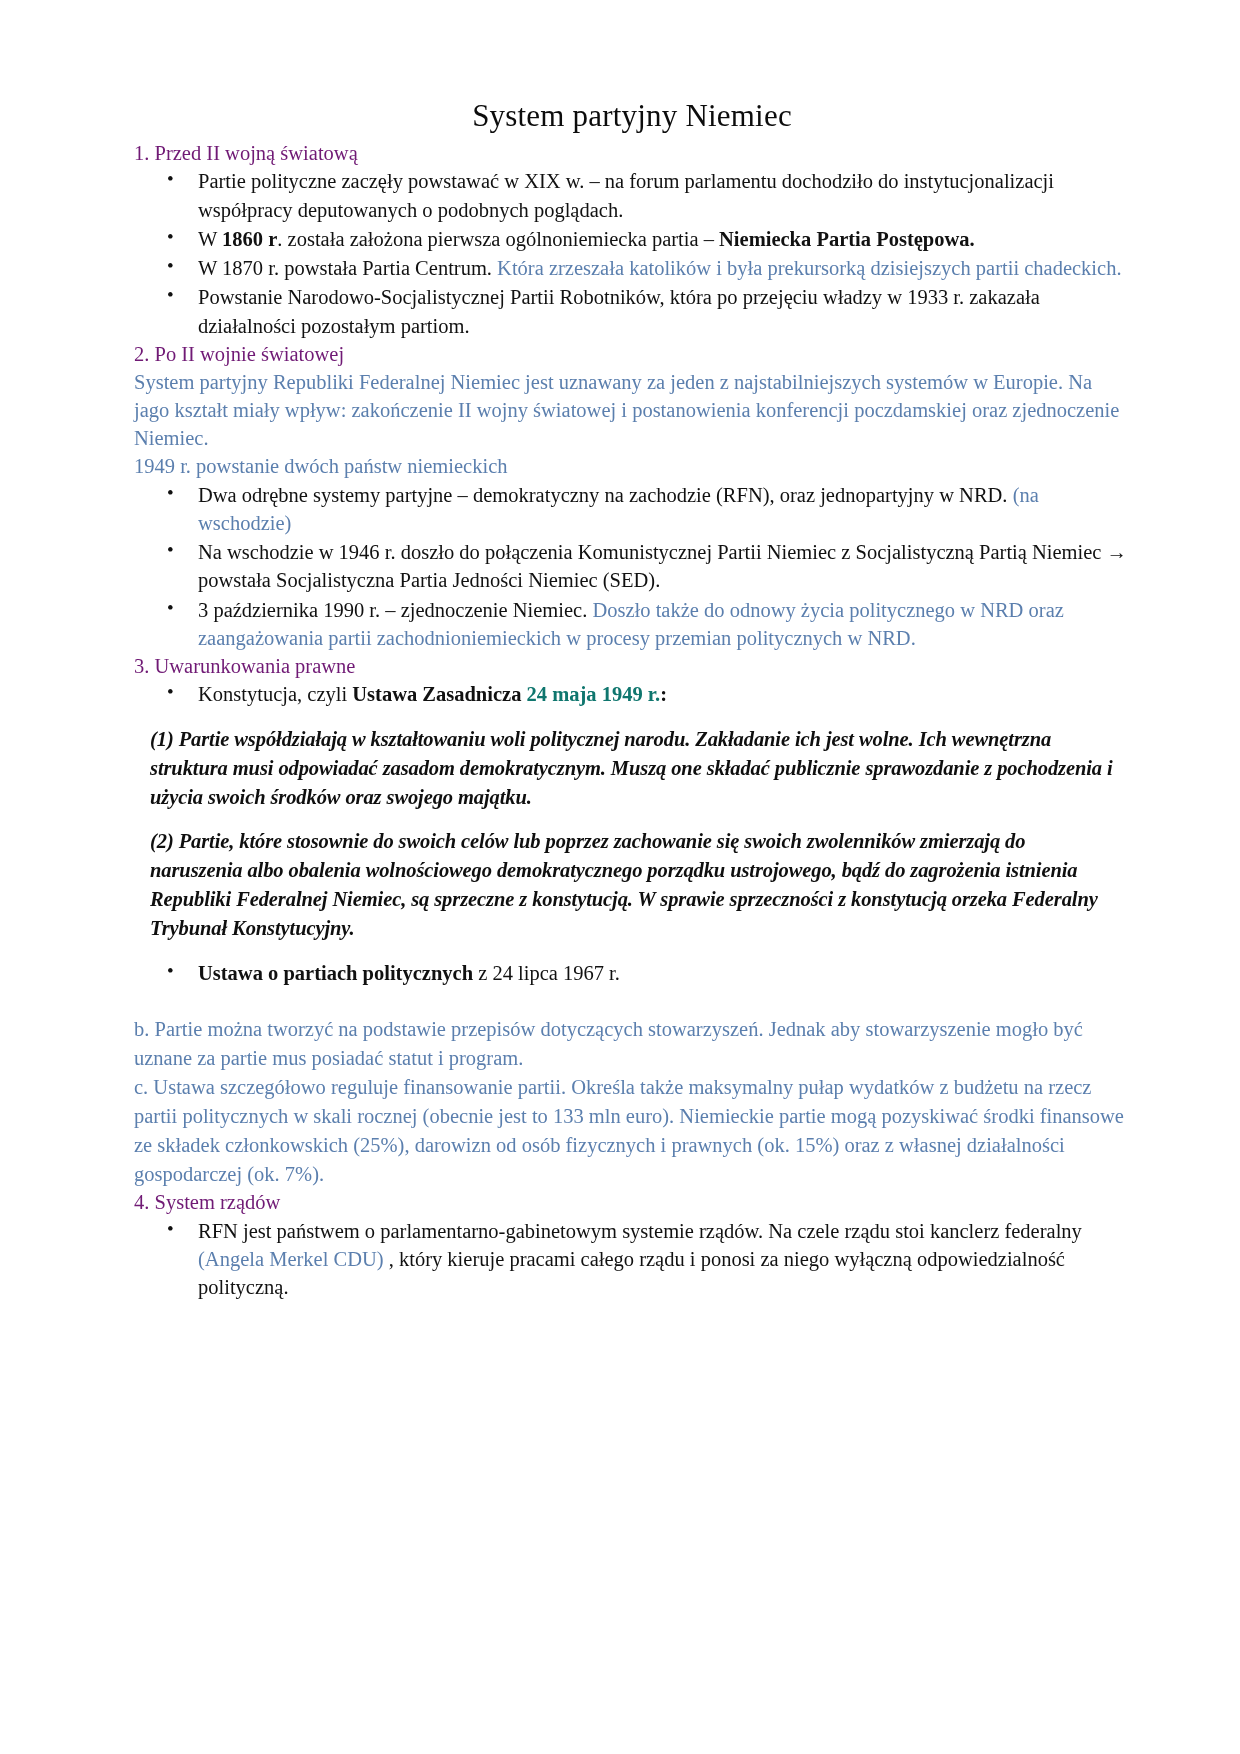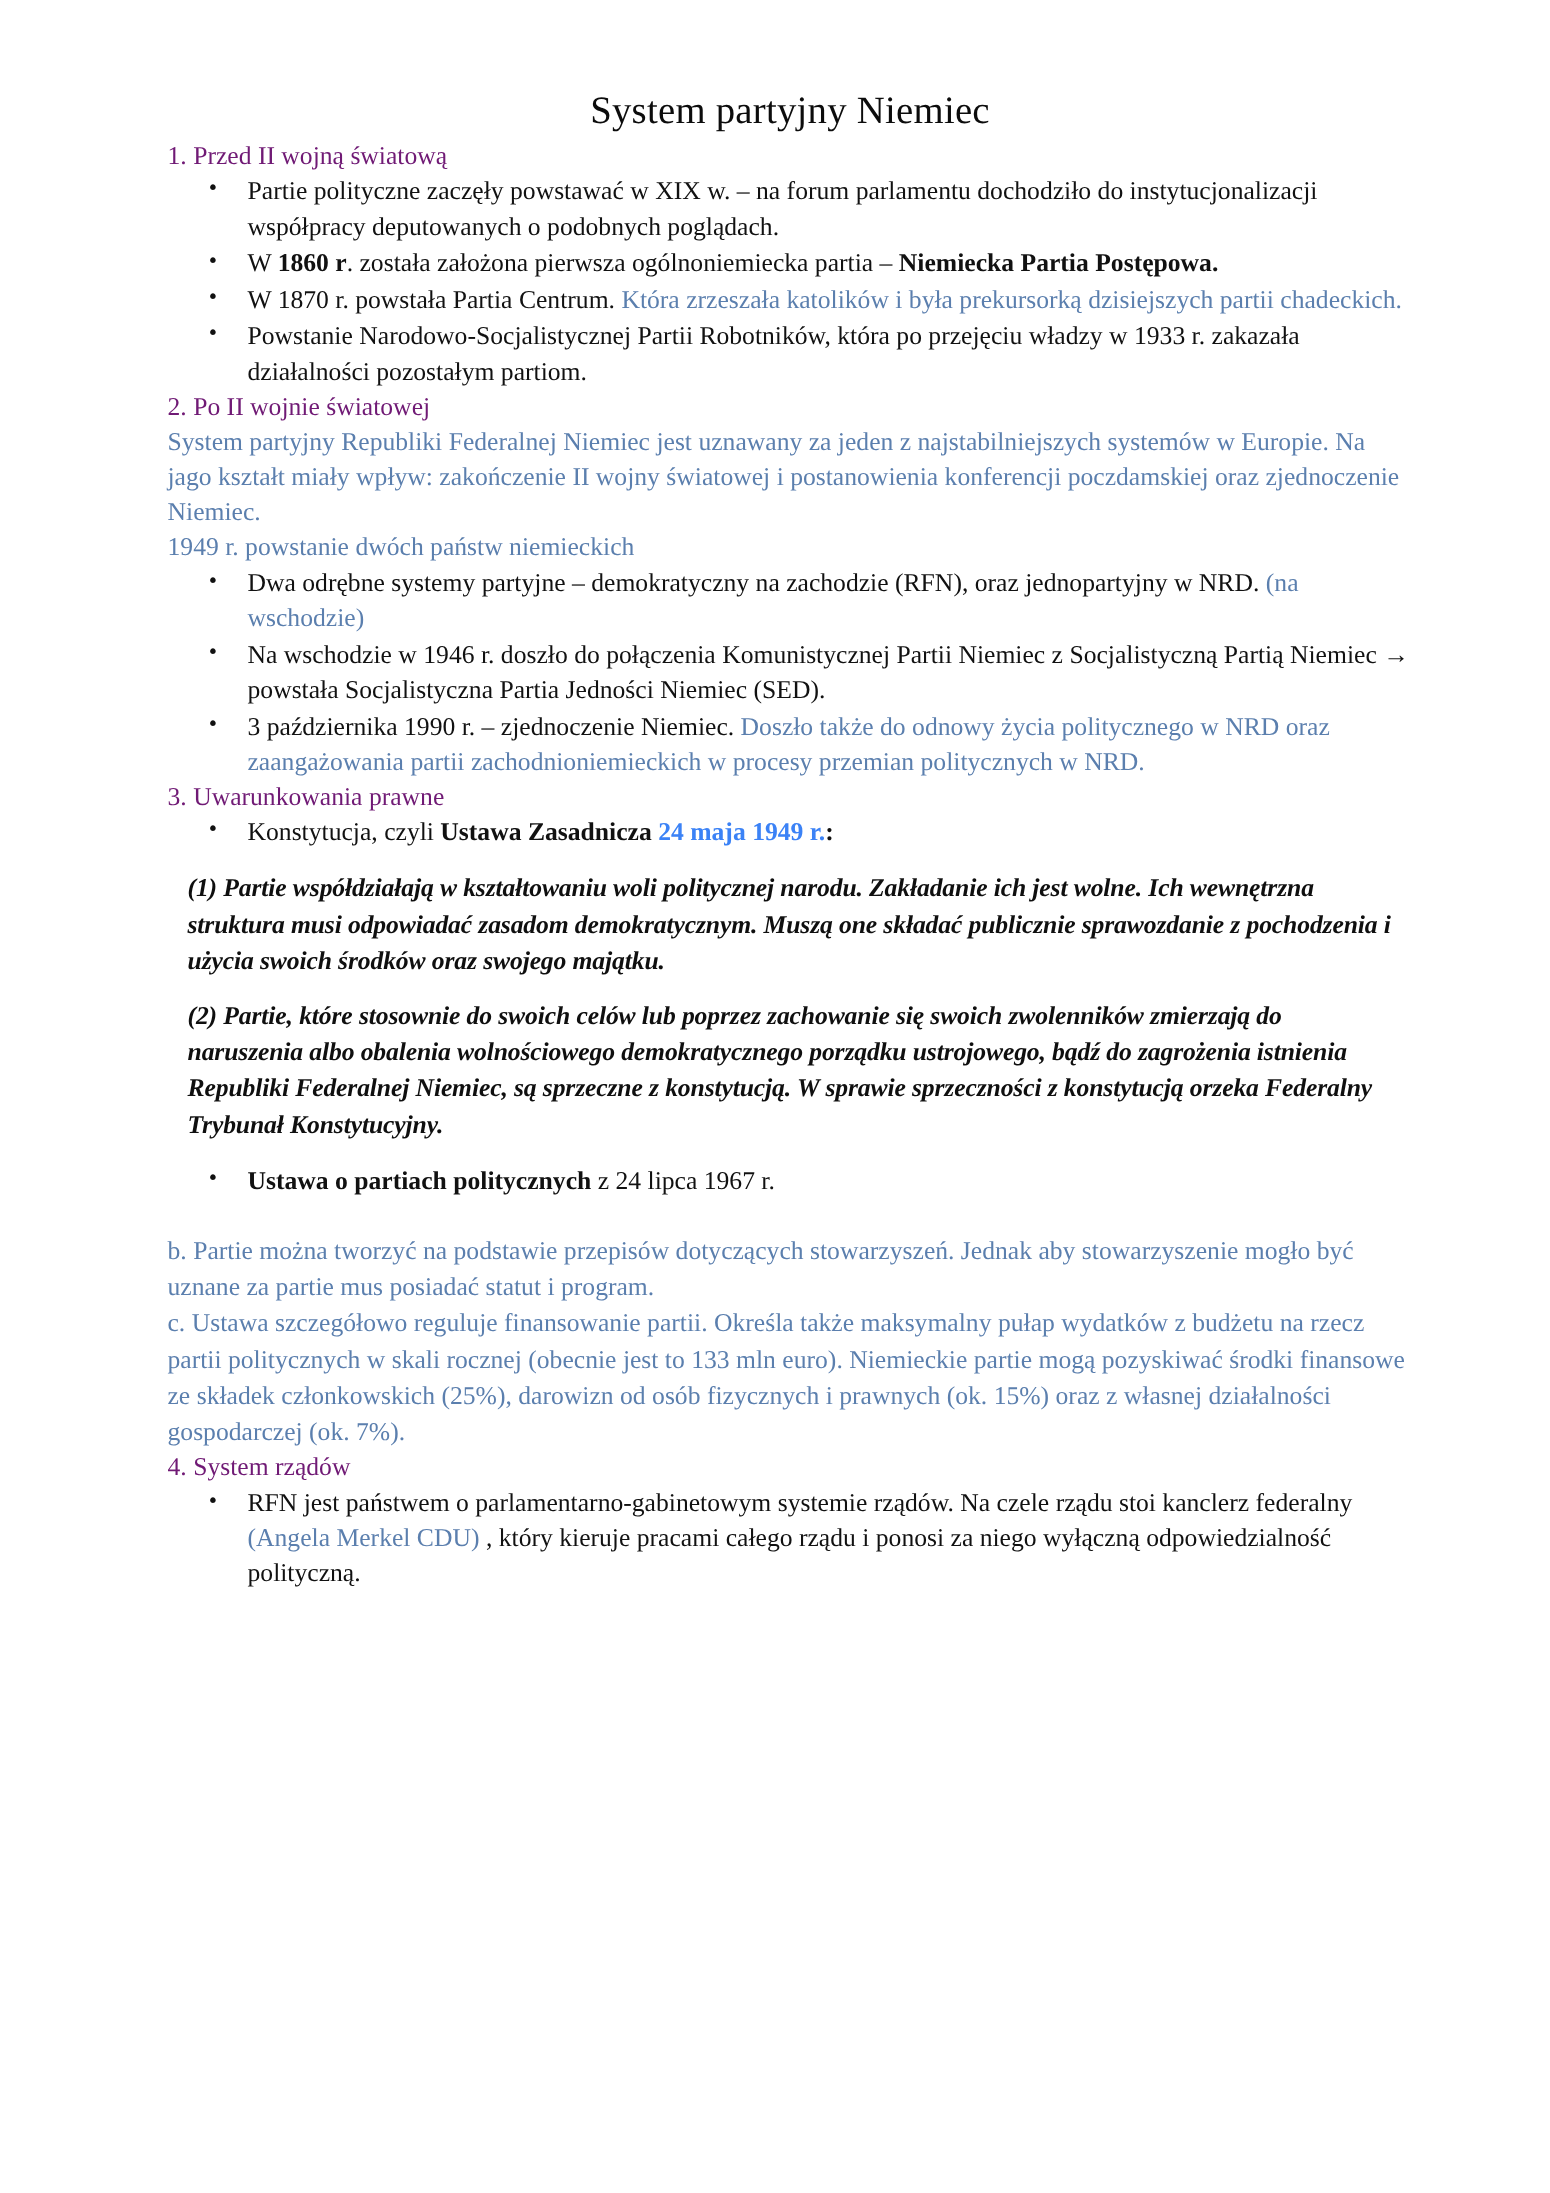--- a/index.html
+++ b/index.html
@@ -12,21 +12,21 @@
     height: 1754px;
     font-family: "Liberation Serif", "DejaVu Serif", serif;
     color: #111111;
     -webkit-font-smoothing: antialiased;
   }
   .page {
     position: relative;
     width: 1240px;
     height: 1754px;
     box-sizing: border-box;
-    padding: 70px 110px 60px 134px;
+    padding: 98px 110px 60px 134px;
   }
   .doc-title {
     text-align: center;
     font-size: 31px;
     font-weight: normal;
     letter-spacing: 0.2px;
     margin: 0 0 6px 0;
     color: #0c0c0c;
   }
   .section-head {
@@ -60,21 +60,21 @@
   .para {
     font-size: 20.5px;
     line-height: 1.37;
     margin: 0;
     color: #111111;
   }
   .blue {
     color: #5b7fae;
   }
   .blue-strong {
-    color: #3b82f6;
+    color: #0f766e;
   }
   .b {
     font-weight: bold;
   }
   .legal {
     font-style: italic;
     font-weight: bold;
     font-size: 20.5px;
     line-height: 1.42;
     margin: 16px;

